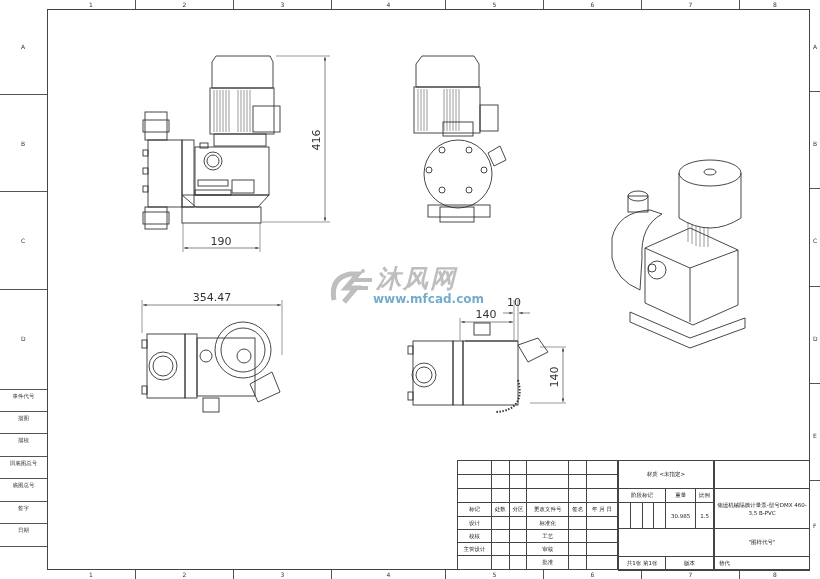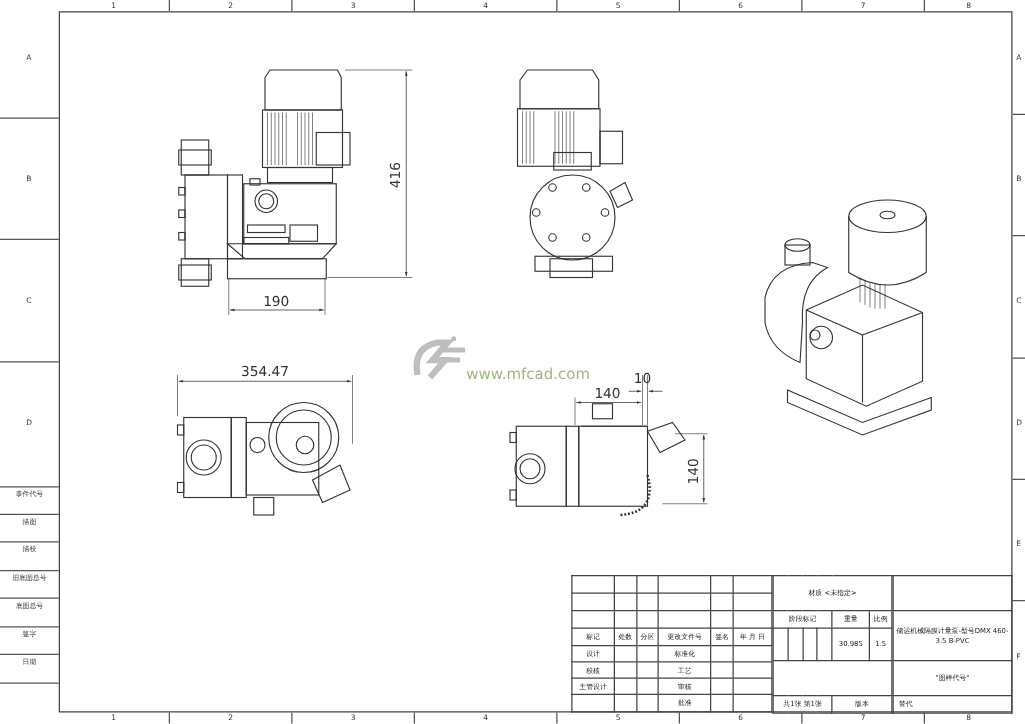--- a/index.html
+++ b/index.html
@@ -18,21 +18,21 @@
                        font-size: 5.5px; text-align: center; line-height: 12px; color:#333; }
     svg { position: absolute; left: 0; top: 0; }
     .dim { font-family: "DejaVu Sans", sans-serif; font-size: 11px; fill: #333; }
     .tb { position: absolute; left: 457px; top: 460px; width: 353px; height: 110px; }
     .tb table { border-collapse: collapse; position: absolute; }
     .tb td { border: 1px solid #444; font-size: 5.5px; text-align: center; padding: 0;
              color: #222; white-space: nowrap; overflow: hidden; }
     .wm { position: absolute; left: 328px; top: 262px; width: 170px; height: 46px; opacity: 0.55; }
     .wm-cn { position: absolute; left: 48px; top: 0; font-size: 25px; font-weight: bold;
              color: #8a8a8a; letter-spacing: 2px; font-style: italic; }
-    .wm-url { position: absolute; left: 45px; top: 30px; font-size: 12px; font-weight: normal; color: #4d7c0f; }
+    .wm-url { position: absolute; left: 45px; top: 30px; font-size: 12px; font-weight: bold; color: #0369a1; }
   </style>
 </head>
 <body>
 
 <div class="zone-top">
   <div class="zone-cell" style="left:0;width:88px;border-left:none">1</div>
   <div class="zone-cell" style="left:88px;width:98px">2</div>
   <div class="zone-cell" style="left:186px;width:98px">3</div>
   <div class="zone-cell" style="left:284px;width:114px">4</div>
   <div class="zone-cell" style="left:398px;width:98px">5</div>
@@ -247,20 +247,21 @@
   <text class="dim" x="514" y="306" text-anchor="middle">10</text>
   <text class="dim" transform="translate(558,377) rotate(-90)" text-anchor="middle">140</text>
 </svg>
 
 <div class="wm">
   <svg width="48" height="40" style="position:absolute;left:0;top:4px">
     <path d="M6,34 Q2,12 22,8 L30,8 L18,22 L28,22 L16,36" fill="none" stroke="#8a8a8a" stroke-width="5"></path>
     <path d="M26,14 L44,14 M28,22 L40,22" stroke="#8a8a8a" stroke-width="4"></path>
     <circle cx="35" cy="5" r="2" fill="#8a8a8a"></circle>
   </svg>
+  <span class="wm-cn">沐风网</span>
   <span class="wm-url">www.mfcad.com</span>
 </div>
 
 <div class="tb">
 
   <table style="left:0;top:0;width:161px;height:110px">
     <tbody>
         <tr style="height:14px">
           <td></td>
           <td></td>

